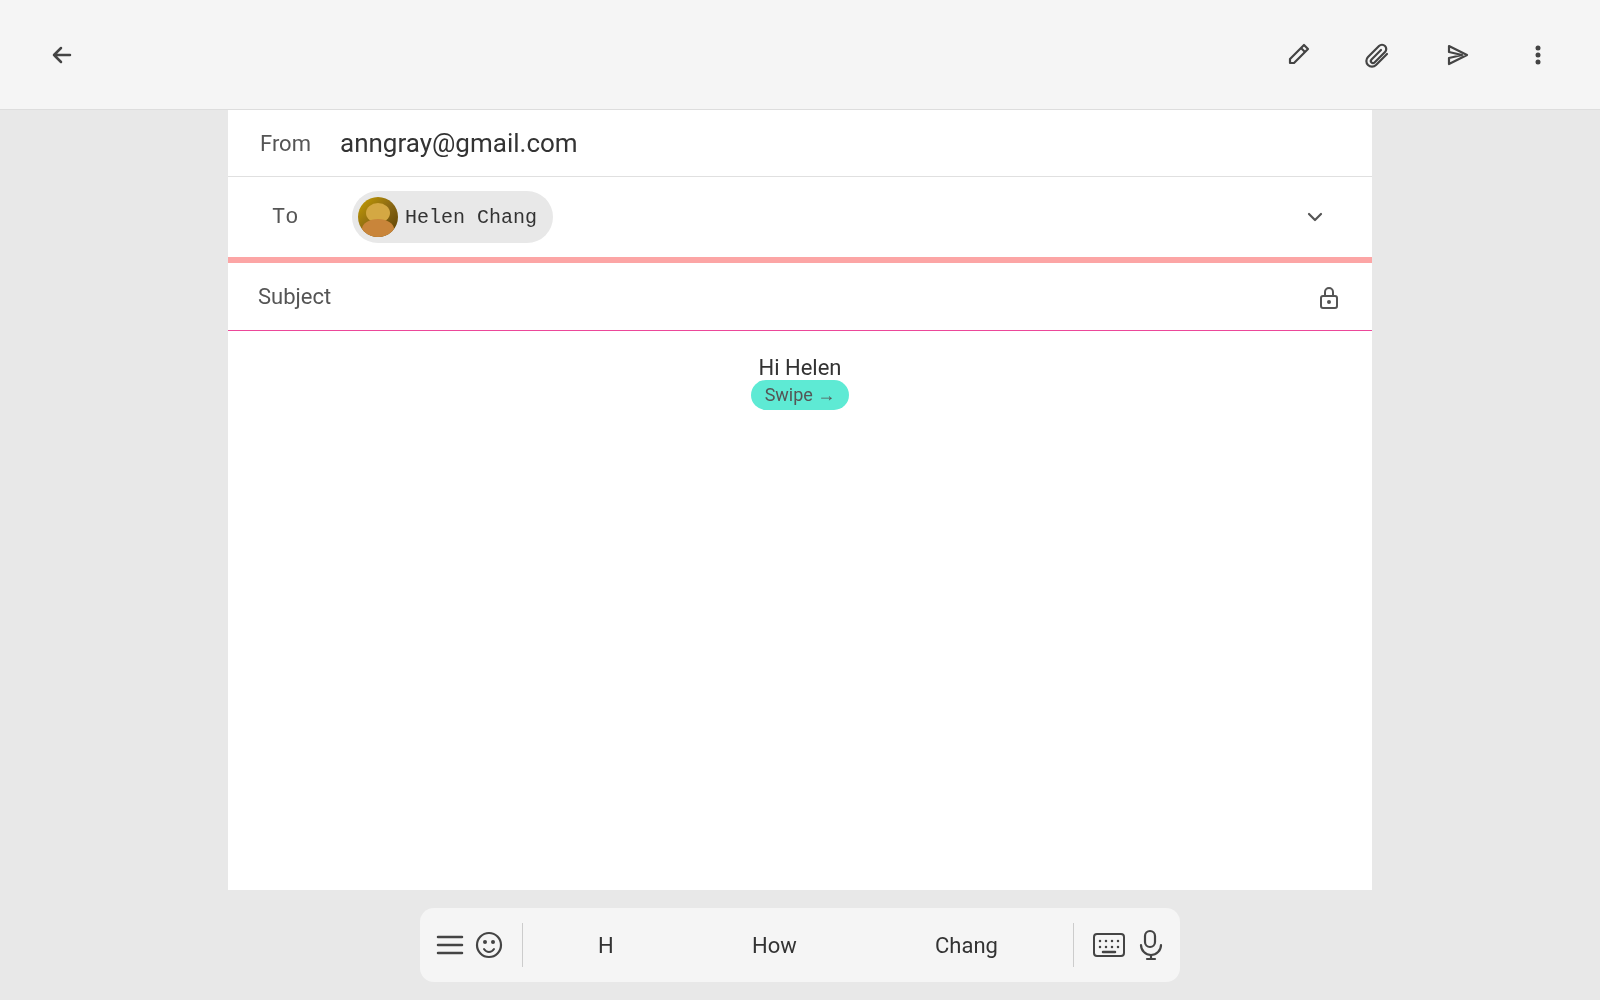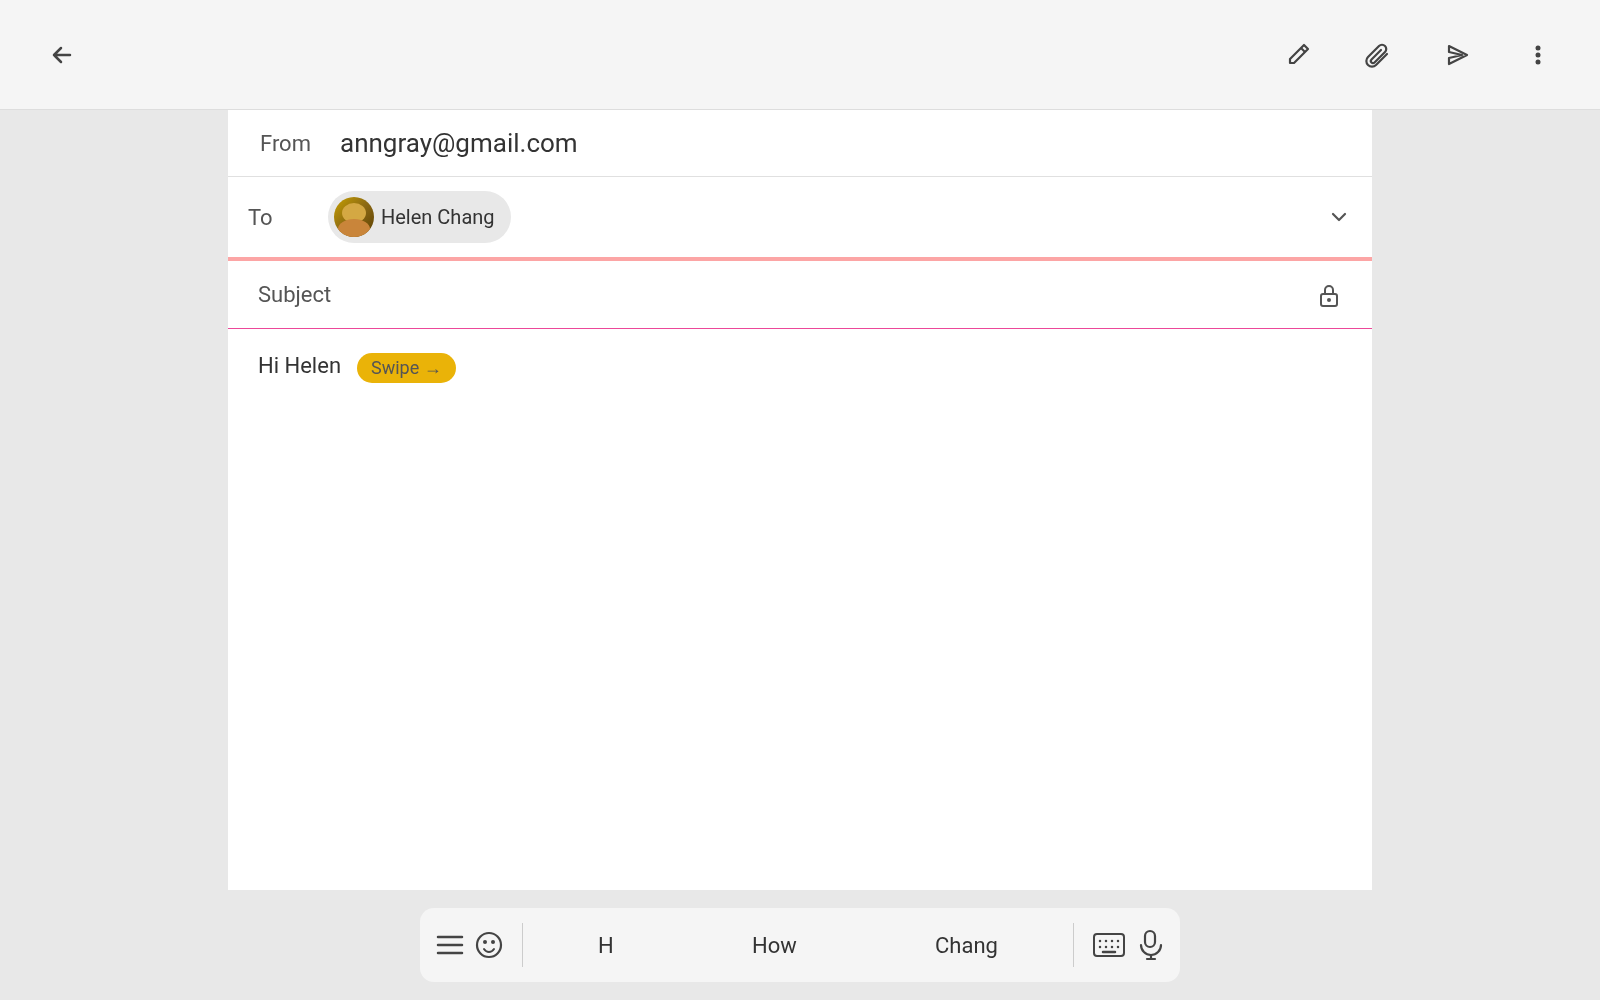--- a/index.html
+++ b/index.html
@@ -102,23 +102,24 @@
     .field-value {
       font-size: 26px;
       color: #333;
       flex: 1;
     }
 
     
     .to-row {
       display: flex;
       align-items: center;
-      padding: 14px 20px;
-      border-bottom: 4px solid #fca5a5;
+      padding: 14px 44px;
+      border-bottom: 6px solid #fca5a5;
       min-height: 70px;
+      font-family: Liberation Mono, monospace;
     }
 
     .to-label {
       font-size: 22px;
       color: #555;
       width: 80px;
       flex-shrink: 0;
     }
 
     .recipient-chip {
@@ -205,27 +206,28 @@
       flex: 1;
       padding: 24px 30px;
       position: relative;
       min-height: 200px;
     }
 
     .body-text {
       font-size: 22px;
       color: #333;
       display: flex;
-      gap: 16px;
+      align-items: center;
+      flex-direction: column;
     }
 
     .swipe-suggestion {
       display: inline-flex;
       align-items: center;
-      background: #eab308;
+      background: #5eead4;
       border-radius: 16px;
       padding: 4px 14px;
       font-size: 18px;
       color: #555;
       gap: 4px;
     }
 
     
     .formatting-toolbar {
       display: flex;

